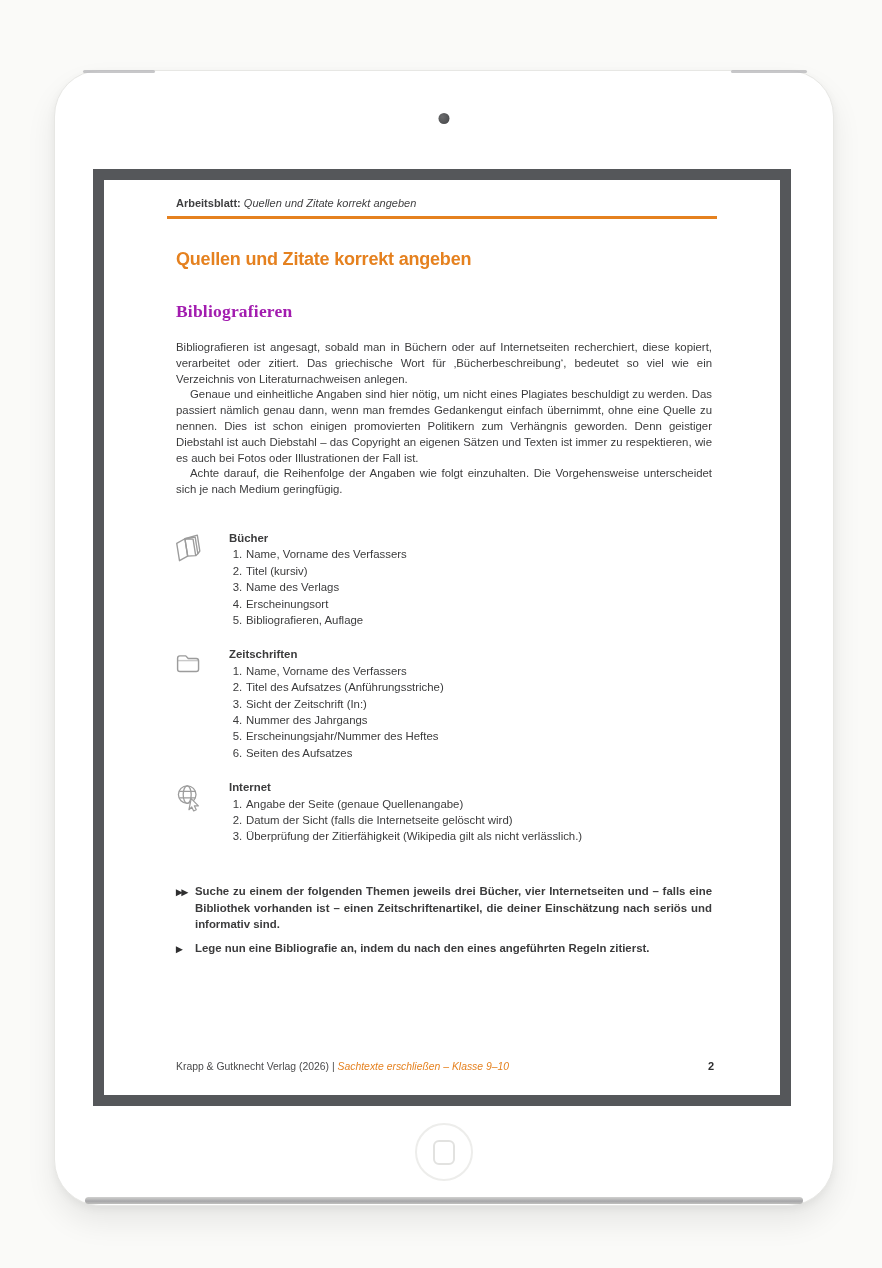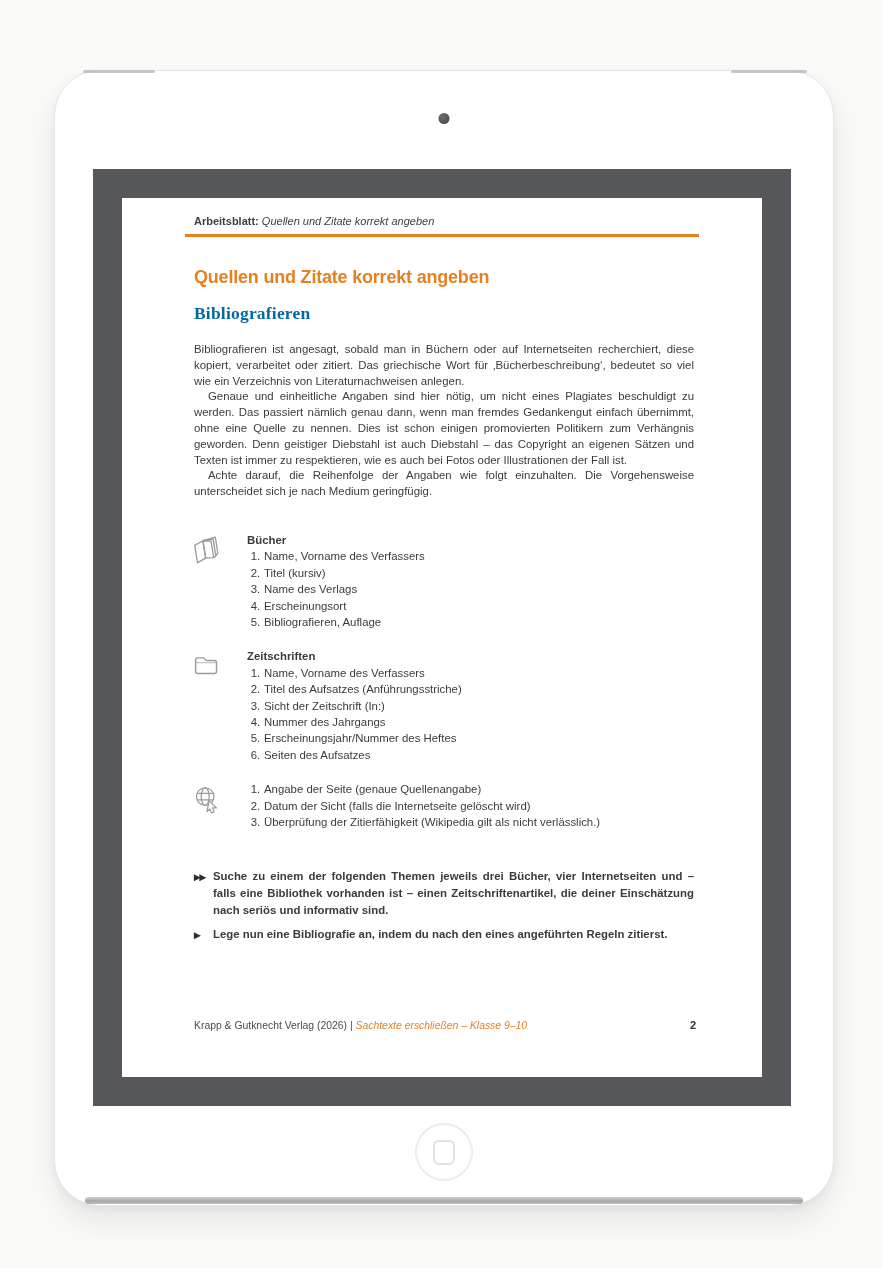--- a/index.html
+++ b/index.html
@@ -38,36 +38,36 @@
     border:2px solid #ededeb;
     display:flex; align-items:center; justify-content:center;
   }
   .home-square {
     width:22px; height:25px; border:2px solid #e2e2e0; border-radius:6px;
   }
   
   .doc-frame {
     position:absolute; left:38px; top:98px;
     width:698px; height:937px;
-    background:#55575a; padding:29px;
+    background:#55575a; padding:11px;
   }
   .page { width:100%; height:100%; background:#ffffff; position:relative; overflow:hidden; }
   .page-content { padding:16px 68px 0 72px; color:#3b3b3c; }
 
   .ws-header { font-size:11px; line-height:14px; color:#3f3f40; }
   .ws-header .lbl { font-weight:bold; }
   .ws-header .ttl { font-style:italic; }
   .rule { height:3px; background:#e5811f; margin:6px -5px 0 -9px; }
 
   .main-title {
     margin-top:30px; color:#e5811f;
     font-size:18px; font-weight:bold; letter-spacing:-.2px;
   }
   .section-heading {
-    margin-top:15px; color:#0369a1;
+    margin-top:31px; color:#a21caf;
     font-family:"Liberation Serif", serif;
     font-size:17.5px; font-weight:bold; letter-spacing:.2px;
   }
   .body-par {
     font-size:11.4px; line-height:15.8px; text-align:justify; margin-top:18px;
   }
   .body-par.indent { margin-top:0; text-indent:14px; }
 
   .media-list { display:flex; margin-left:-4px; margin-top:18px; }
   .media-list.first { margin-top:32px; }
@@ -87,21 +87,21 @@
   .task + .task { margin-top:7px; }
   .task .marker {
     position:absolute; left:0; top:1px; font-size:8.5px; letter-spacing:-1px;
     color:#2f2f30;
   }
   .topics-box {
     margin-top:14px; border:2px solid #b4b4b4;
     padding:8px 11px; font-size:11.6px; color:#343435;
   }
   .page-footer {
-    position:absolute; left:72px; right:66px; bottom:46px;
+    position:absolute; left:72px; right:66px; bottom:23px;
     display:flex; justify-content:space-between; align-items:flex-end;
     font-size:10.4px; color:#4b4b4c;
   }
   .page-footer .series { color:#e5811f; font-style:italic; }
   .page-footer .pnum { font-weight:bold; font-size:11px; color:#2e2e2f; }
 </style>
 </head>
 <body>
 
 <div class="tablet">
@@ -196,20 +196,21 @@
         <div class="media-list">
           <div class="icon-cell">
             <svg width="32" height="34" viewBox="0 0 40 40" fill="none" stroke="currentColor" stroke-width="1.6" stroke-linejoin="round">
               <circle cx="19" cy="17" r="11"></circle>
               <ellipse cx="19" cy="17" rx="5" ry="11"></ellipse>
               <path d="M9 13 h20 M9 21 h20"></path>
               <path d="M24 22 l9 9 h-5.1 l2.4 5 -3.2 1.5 -2.4 -5 -3.5 3.4 Z" fill="#ffffff" stroke-width="1.5"></path>
             </svg>
           </div>
           <div class="list-body">
+            <div class="list-title">Internet</div>
             <ol>
               <li>
                   <span>Angabe der Seite (genaue Quellenangabe)</span>
                 </li>
               <li>
                   <span>Datum der Sicht (falls die Internetseite gelöscht wird)</span>
                 </li>
               <li>
                   <span>Überprüfung der Zitierfähigkeit (Wikipedia gilt als nicht verlässlich.)</span>
                 </li>

